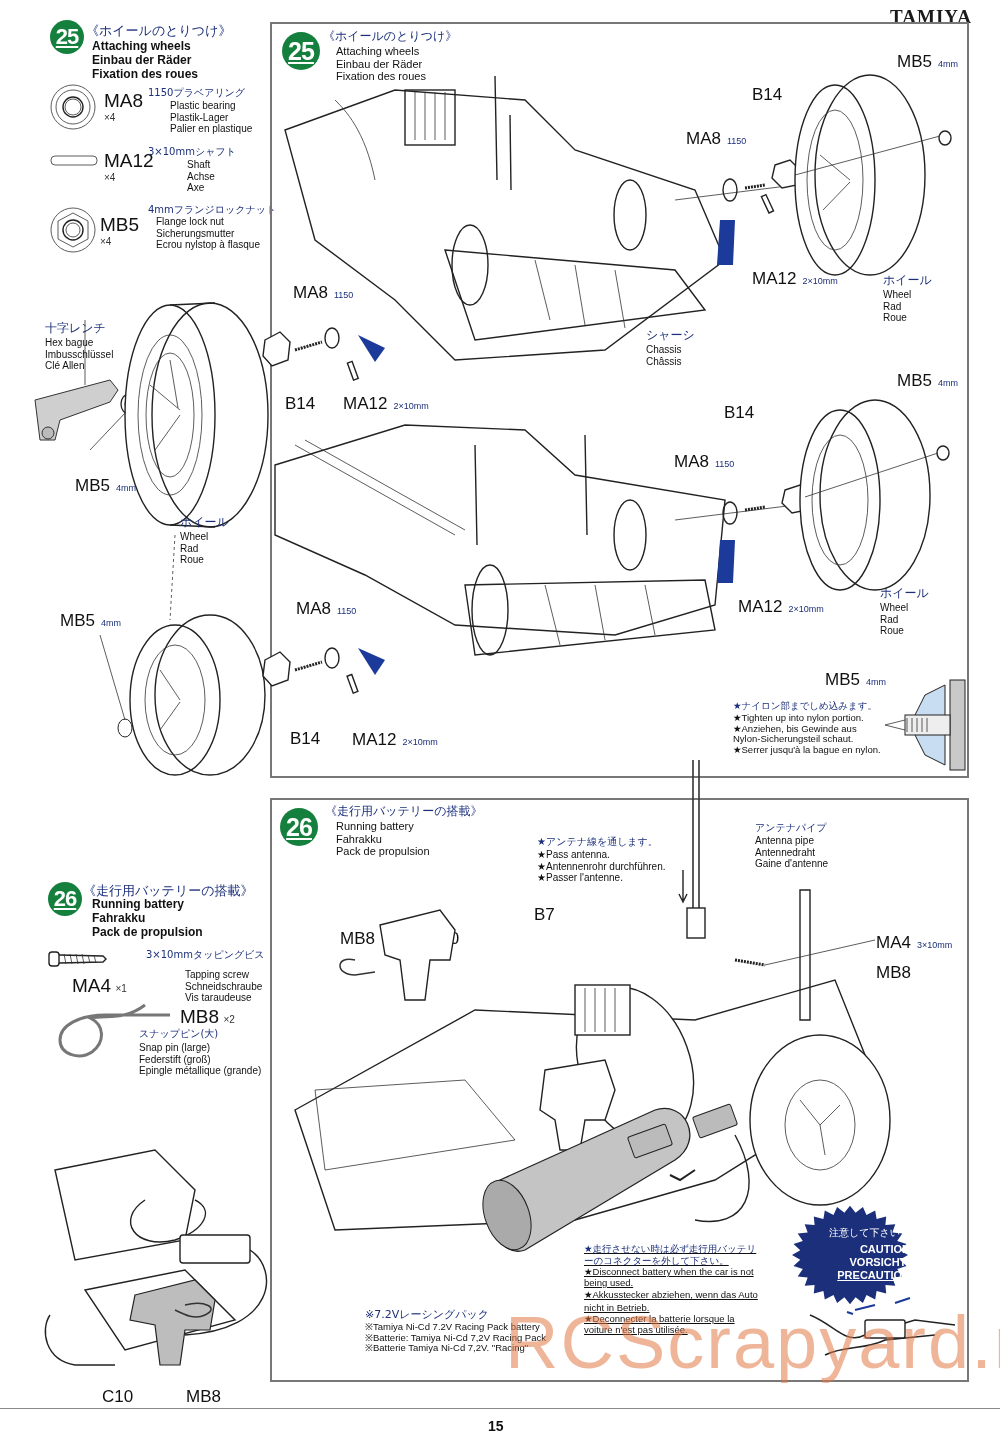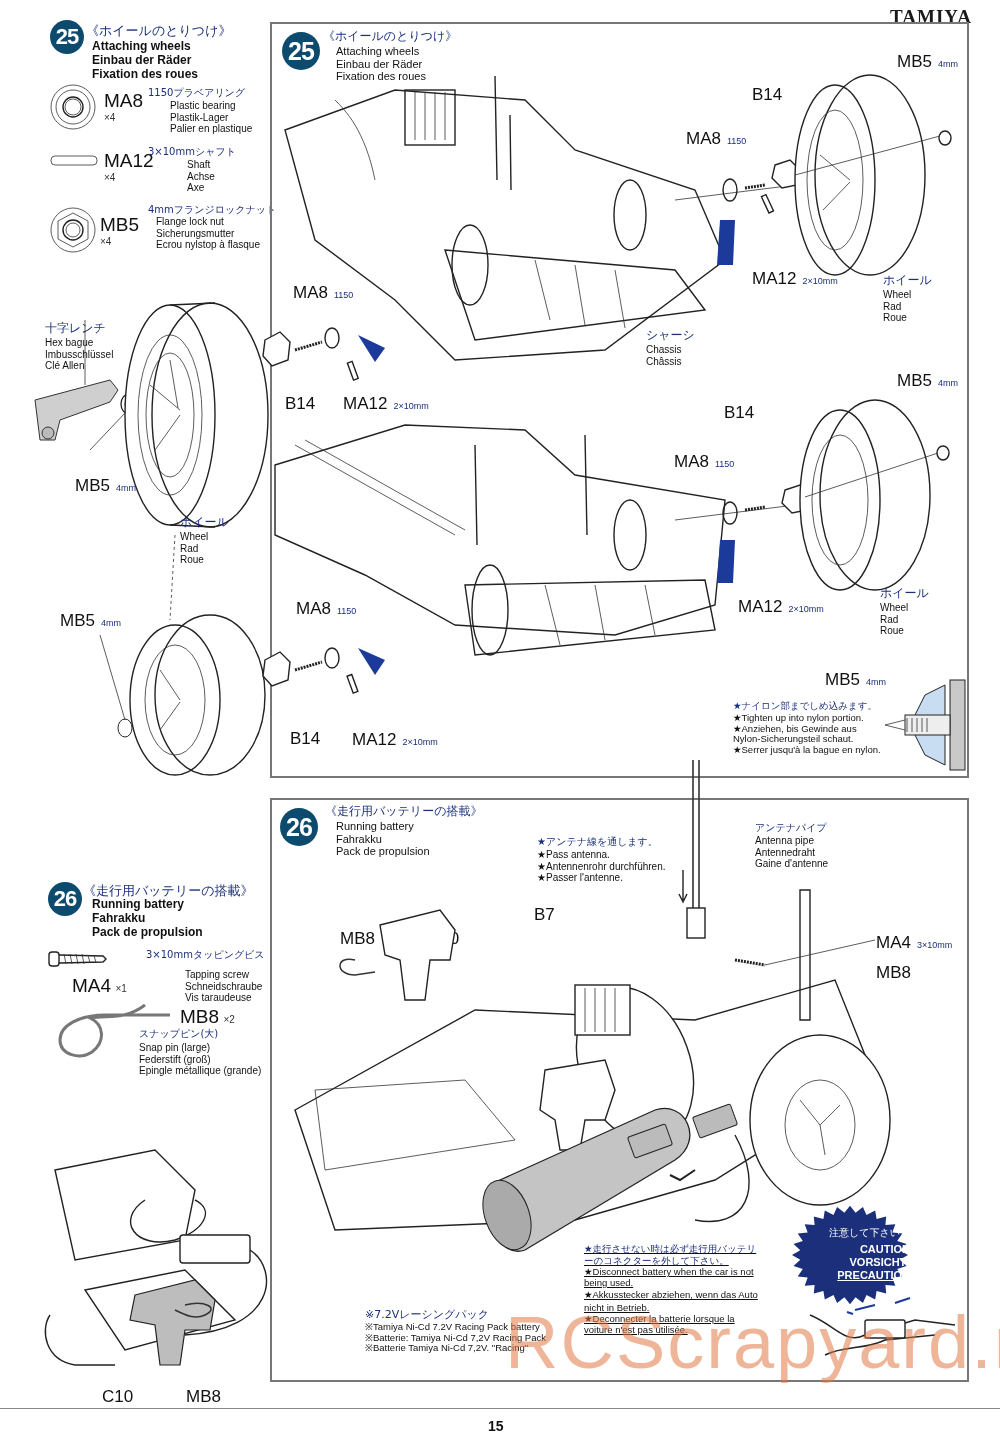--- a/index.html
+++ b/index.html
@@ -1,20 +1,20 @@
 <!DOCTYPE html>
 <html><head>
 <meta charset="utf-8">
 <style>
   html,body{margin:0;padding:0;background:#fff;}
   body{width:1000px;height:1443px;position:relative;overflow:hidden;font-family:"Liberation Sans",sans-serif;color:#111;}
   .abs{position:absolute;}
   .brand{right:28px;top:6px;font-family:"Liberation Serif",serif;font-weight:bold;font-size:19px;letter-spacing:1px;color:#1a1a1a;}
   .frame{position:absolute;border:2px solid #777;background:transparent;}
-  .step-badge{width:34px;height:34px;border-radius:50%;background:#0c4a6e;color:#fff;font-weight:bold;font-size:22px;display:flex;align-items:center;justify-content:center;letter-spacing:-1px;font-family:"Liberation Sans",sans-serif;}
+  .step-badge{width:34px;height:34px;border-radius:50%;background:#15803d;color:#fff;font-weight:bold;font-size:22px;display:flex;align-items:center;justify-content:center;letter-spacing:-1px;font-family:"Liberation Sans",sans-serif;text-decoration:underline;}
   .step-badge.big{width:38px;height:38px;font-size:25px;}
   .jp{color:#1b2f7a;font-size:12px;font-family:"DejaVu Sans",sans-serif;}
   .jp-l{color:#1b2f7a;font-size:13px;font-family:"DejaVu Sans",sans-serif;}
   .t-bold{font-weight:bold;font-size:12px;line-height:14px;}
   .t-reg{font-size:11px;line-height:12.5px;}
   .t-sm{font-size:10px;line-height:11.5px;}
   .part{font-size:17px;line-height:18px;}
   .part-l{font-size:19px;}
   .qty{font-size:10px;color:#333;}
   .spec{font-size:9px;color:#1b2f7a;margin-left:6px;}

